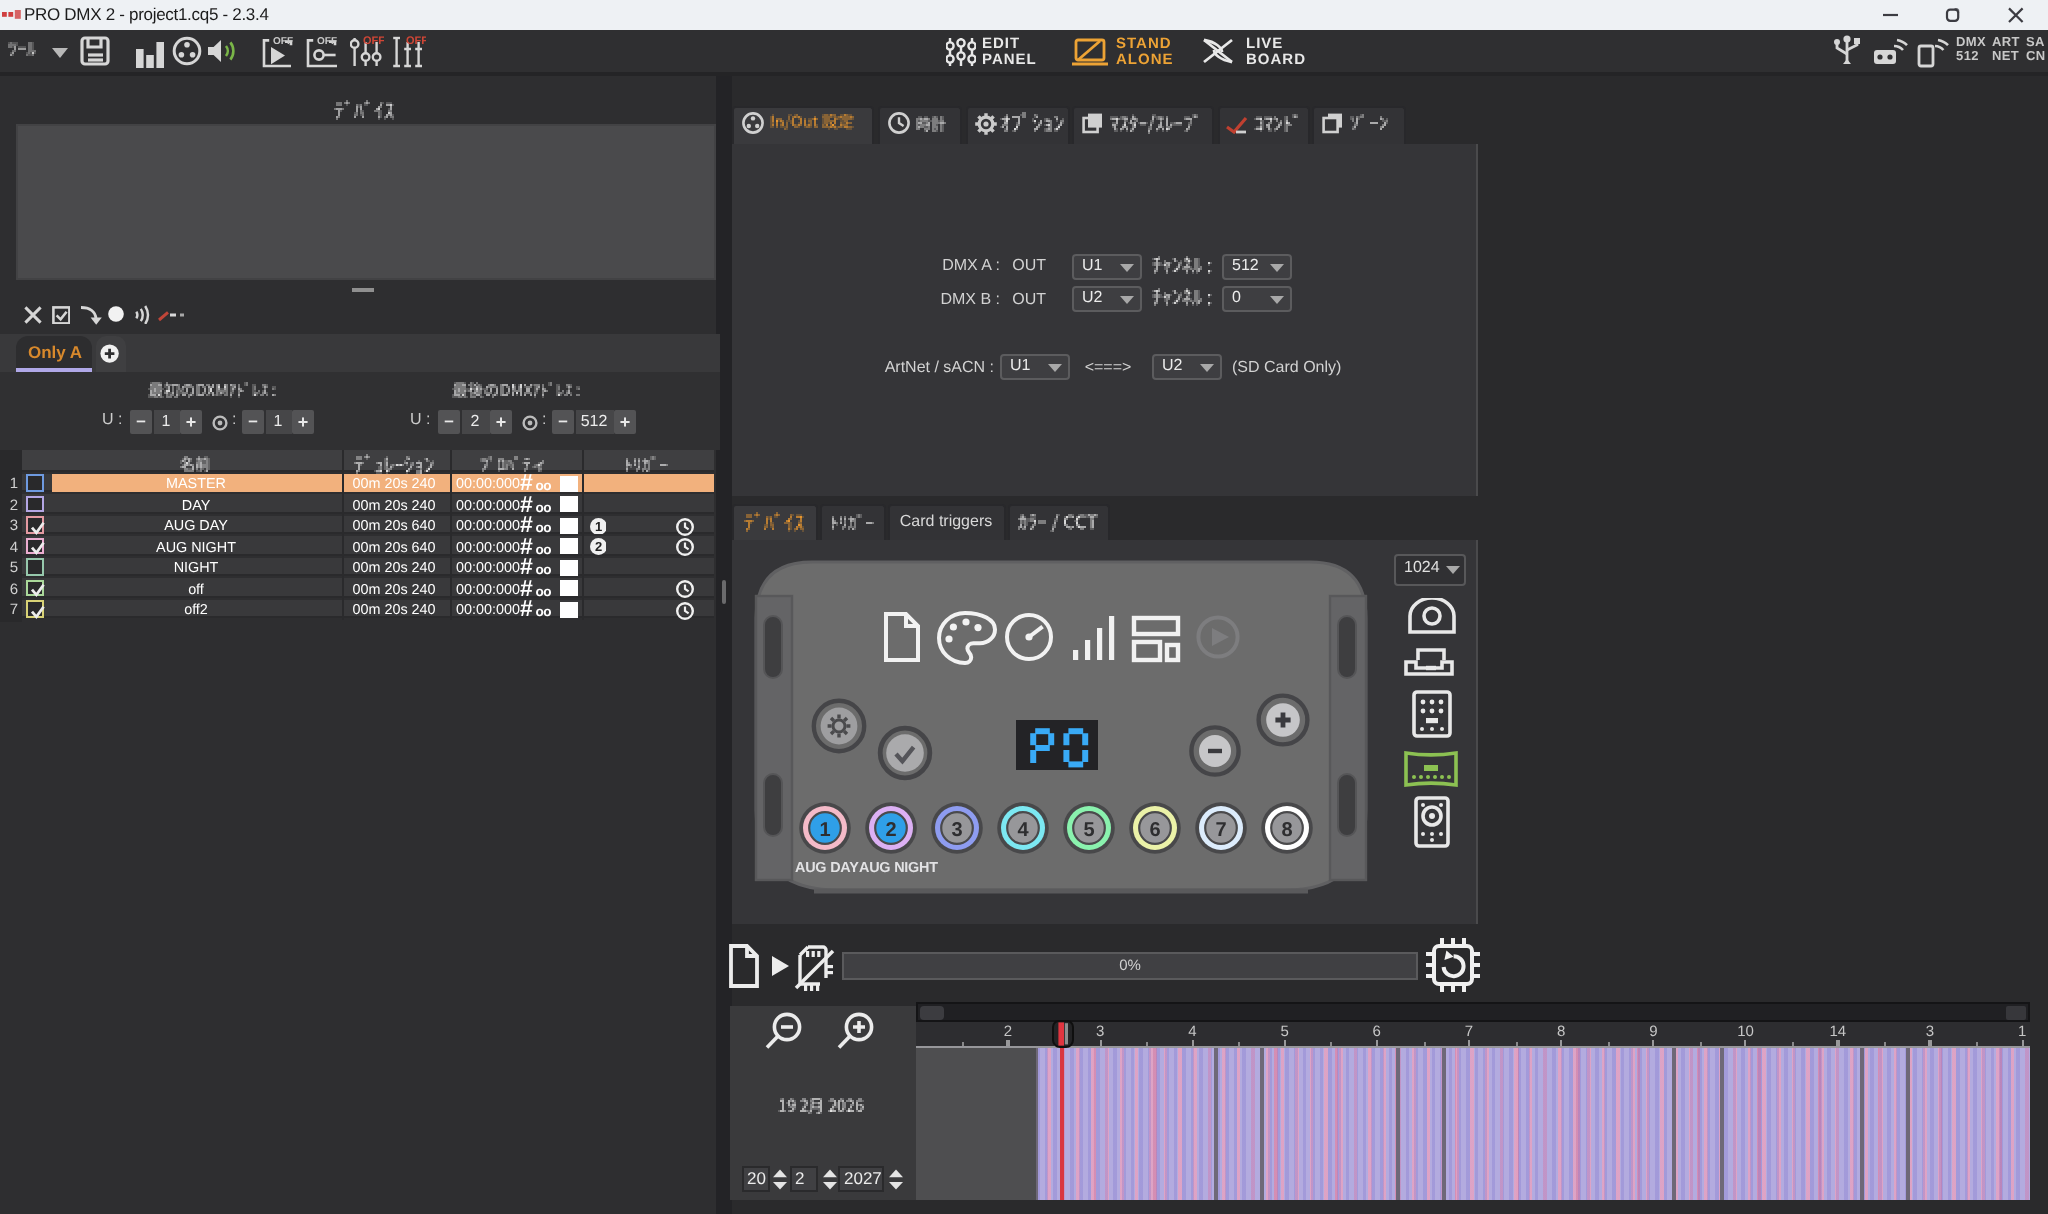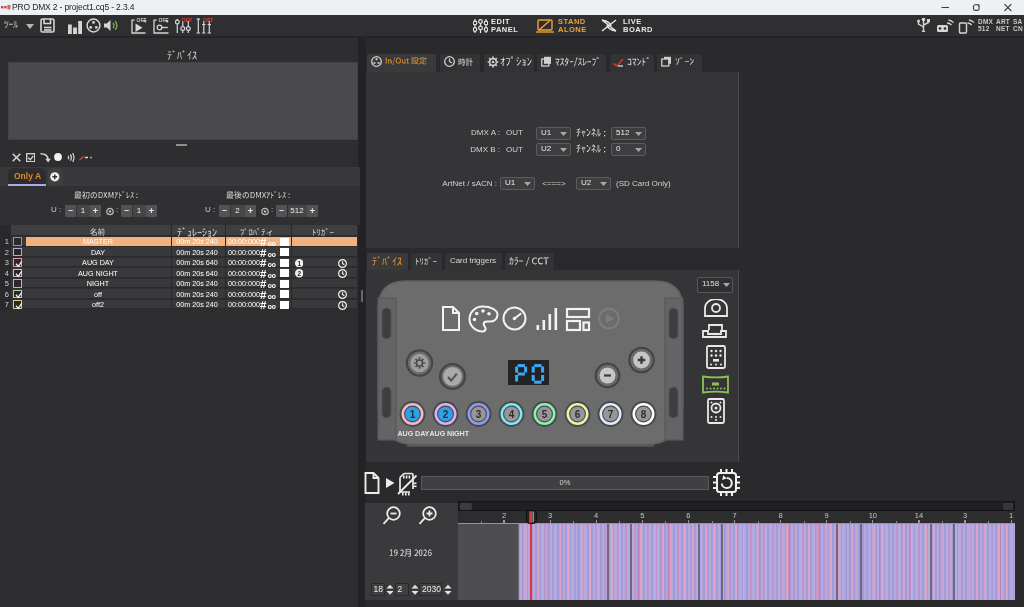--- a/index.html
+++ b/index.html
@@ -795,21 +795,21 @@
       <circle cx="266.5" cy="134" r="11" fill="#ffffff"></circle>
       <circle cx="266.5" cy="134" r="7.9" fill="#97979a" stroke="#4a4a4c" stroke-width="1.1"></circle>
       <text x="266.5" y="137.8" text-anchor="middle" font-size="10" font-weight="bold" fill="#2e2e30" font-family="Liberation Sans">8</text>
       <g font-family="Liberation Sans" font-size="7.2" font-weight="bold" fill="#e2e2e4" letter-spacing="-0.1">
         <text x="20.5" y="155.8">AUG DAY</text>
         <text x="52.5" y="155.8">AUG NIGHT</text>
       </g>
     </svg>
   </div>
 <div style="position:absolute;left:697px;top:277px;width:36px;height:16px;background:#303033;border:1px solid #58585a;border-radius:2px"></div>
-<div style="position:absolute;left:702px;top:280px;font-size:8px;color:#e0e0e0;font-weight:normal;white-space:nowrap;line-height:1.1;">1158</div>
+<div style="position:absolute;left:702px;top:280px;font-size:8px;color:#e0e0e0;font-weight:normal;white-space:nowrap;line-height:1.1;">1024</div>
 <div style="position:absolute;left:723px;top:283px;width:7px;height:5px">
     <svg width="7" height="5" viewBox="0 0 7 5" style="display:block">
       <path d="M0 0l3.5 4L7 0z" fill="#a8a8a8"></path>
     </svg>
   </div>
 <div style="position:absolute;left:704px;top:299px;width:24px;height:18px">
     <svg width="24" height="18" viewBox="0 0 24 18" style="display:block">
       <g stroke="#e8e8e8" stroke-width="1.8" fill="none">
         <path d="M1 17V9a11 9 0 0122 0v8z"></path>
         <circle cx="12" cy="9" r="4"></circle>
@@ -939,37 +939,37 @@
     <svg width="45" height="10" viewBox="0 0 45 10" style="display:block">
       <g fill="#e0e0e0">
         <path d="M27 7h1v1H27zM36 7h1v1H36z"></path>
         <path opacity=".72" d="M18 1h4v1H18zM2 2h2v1H2zM6 2h1v1H6zM8 2h1v1H8zM14 2h1v1H14zM22 2h1v1H22zM29 2h1v1H29zM31 2h1v1H31zM33 2h1v1H33zM37 2h1v1H37zM3 3h1v1H3zM6 3h1v1H6zM15 3h1v1H15zM18 3h1v1H18zM21 3h2v1H21zM29 3h1v1H29zM31 3h1v1H31zM38 3h1v1H38zM40 3h1v1H40zM3 4h1v1H3zM6 4h1v1H6zM8 4h2v1H8zM22 4h1v1H22zM29 4h1v1H29zM31 4h1v1H31zM40 4h1v1H40zM42 4h1v1H42zM3 5h1v1H3zM14 5h1v1H14zM18 5h1v1H18zM21 5h2v1H21zM28 5h1v1H28zM31 5h1v1H31zM37 5h1v1H37zM40 5h1v1H40zM43 5h1v1H43zM3 6h1v1H3zM8 6h1v1H8zM13 6h1v1H13zM22 6h1v1H22zM27 6h1v1H27zM31 6h1v1H31zM33 6h1v1H33zM36 6h1v1H36zM40 6h1v1H40zM2 7h2v1H2zM7 7h1v1H7zM12 7h3v1H12zM17 7h1v1H17zM22 7h1v1H22zM28 7h2v1H28zM32 7h1v1H32zM37 7h2v1H37zM41 7h2v1H41zM21 8h1v1H21z"></path>
         <path opacity=".45" d="M3 1h1v1H3zM7 1h1v1H7zM13 1h2v1H13zM22 1h1v1H22zM27 1h2v1H27zM32 1h1v1H32zM36 1h2v1H36zM41 1h2v1H41zM7 2h1v1H7zM12 2h2v1H12zM15 2h1v1H15zM17 2h2v1H17zM27 2h2v1H27zM32 2h1v1H32zM35 2h2v1H35zM38 2h1v1H38zM40 2h3v1H40zM9 3h1v1H9zM19 3h2v1H19zM33 3h2v1H33zM14 4h2v1H14zM17 4h2v1H17zM33 4h2v1H33zM37 4h2v1H37zM41 4h1v1H41zM7 5h3v1H7zM17 5h1v1H17zM19 5h2v1H19zM33 5h2v1H33zM17 6h1v1H17zM28 6h1v1H28zM42 6h2v1H42zM4 7h1v1H4zM6 7h1v1H6zM8 7h1v1H8zM15 7h1v1H15zM26 7h1v1H26zM31 7h1v1H31zM33 7h1v1H33zM35 7h1v1H35zM16 8h1v1H16zM20 8h1v1H20z"></path>
         <path opacity=".25" d="M2 1h1v1H2zM8 1h1v1H8zM17 1h1v1H17zM33 1h1v1H33zM9 2h1v1H9zM26 2h1v1H26zM43 2h1v1H43zM5 3h1v1H5zM8 3h1v1H8zM14 3h1v1H14zM17 3h1v1H17zM30 3h1v1H30zM7 4h1v1H7zM21 4h1v1H21zM28 4h1v1H28zM30 4h1v1H30zM43 4h1v1H43zM6 5h1v1H6zM13 5h1v1H13zM29 5h2v1H29zM42 5h1v1H42zM9 6h1v1H9zM14 6h1v1H14zM18 6h4v1H18zM34 6h1v1H34zM37 6h1v1H37zM1 7h1v1H1zM16 7h1v1H16zM21 7h1v1H21zM40 7h1v1H40zM17 8h1v1H17zM22 8h1v1H22z"></path>
       </g>
     </svg>
   </div>
 <div style="position:absolute;left:370.5px;top:582.5px;width:14px;height:13.5px;background:#404043;border:1px solid #2a2a2c"></div>
-<div style="position:absolute;left:373.5px;top:585px;font-size:8.5px;color:#ececec;font-weight:normal;white-space:nowrap;line-height:1.1;">18</div>
+<div style="position:absolute;left:373.5px;top:585px;font-size:8.5px;color:#ececec;font-weight:normal;white-space:nowrap;line-height:1.1;">20</div>
 <div style="position:absolute;left:386.0px;top:583.5px;width:8px;height:12px">
     <svg width="8" height="12" viewBox="0 0 8 12" style="display:block">
       <path d="M0.5 4.6L4 0.8l3.5 3.8z" fill="#e4e4e4"></path>
       <path d="M0.5 7L4 10.8 7.5 7z" fill="#e4e4e4"></path>
     </svg>
   </div>
 <div style="position:absolute;left:394.5px;top:582.5px;width:14.5px;height:13.5px;background:#404043;border:1px solid #2a2a2c"></div>
 <div style="position:absolute;left:397.5px;top:585px;font-size:8.5px;color:#ececec;font-weight:normal;white-space:nowrap;line-height:1.1;">2</div>
 <div style="position:absolute;left:410.5px;top:583.5px;width:8px;height:12px">
     <svg width="8" height="12" viewBox="0 0 8 12" style="display:block">
       <path d="M0.5 4.6L4 0.8l3.5 3.8z" fill="#e4e4e4"></path>
       <path d="M0.5 7L4 10.8 7.5 7z" fill="#e4e4e4"></path>
     </svg>
   </div>
 <div style="position:absolute;left:419px;top:582.5px;width:23px;height:13.5px;background:#404043;border:1px solid #2a2a2c"></div>
-<div style="position:absolute;left:422px;top:585px;font-size:8.5px;color:#ececec;font-weight:normal;white-space:nowrap;line-height:1.1;">2030</div>
+<div style="position:absolute;left:422px;top:585px;font-size:8.5px;color:#ececec;font-weight:normal;white-space:nowrap;line-height:1.1;">2027</div>
 <div style="position:absolute;left:443.5px;top:583.5px;width:8px;height:12px">
     <svg width="8" height="12" viewBox="0 0 8 12" style="display:block">
       <path d="M0.5 4.6L4 0.8l3.5 3.8z" fill="#e4e4e4"></path>
       <path d="M0.5 7L4 10.8 7.5 7z" fill="#e4e4e4"></path>
     </svg>
   </div>
 <div style="position:absolute;left:458px;top:501px;width:557px;height:10px;background:#202023;border:1px solid #141416"></div>
 <div style="position:absolute;left:459.5px;top:502.5px;width:12px;height:7px;background:#3c3c40;border-radius:2px"></div>
 <div style="position:absolute;left:1003px;top:502.5px;width:10px;height:7px;background:#37373b;border-radius:1px"></div>
 <div style="position:absolute;left:458px;top:511px;width:557px;height:13px;background:#2d2d30"></div>

